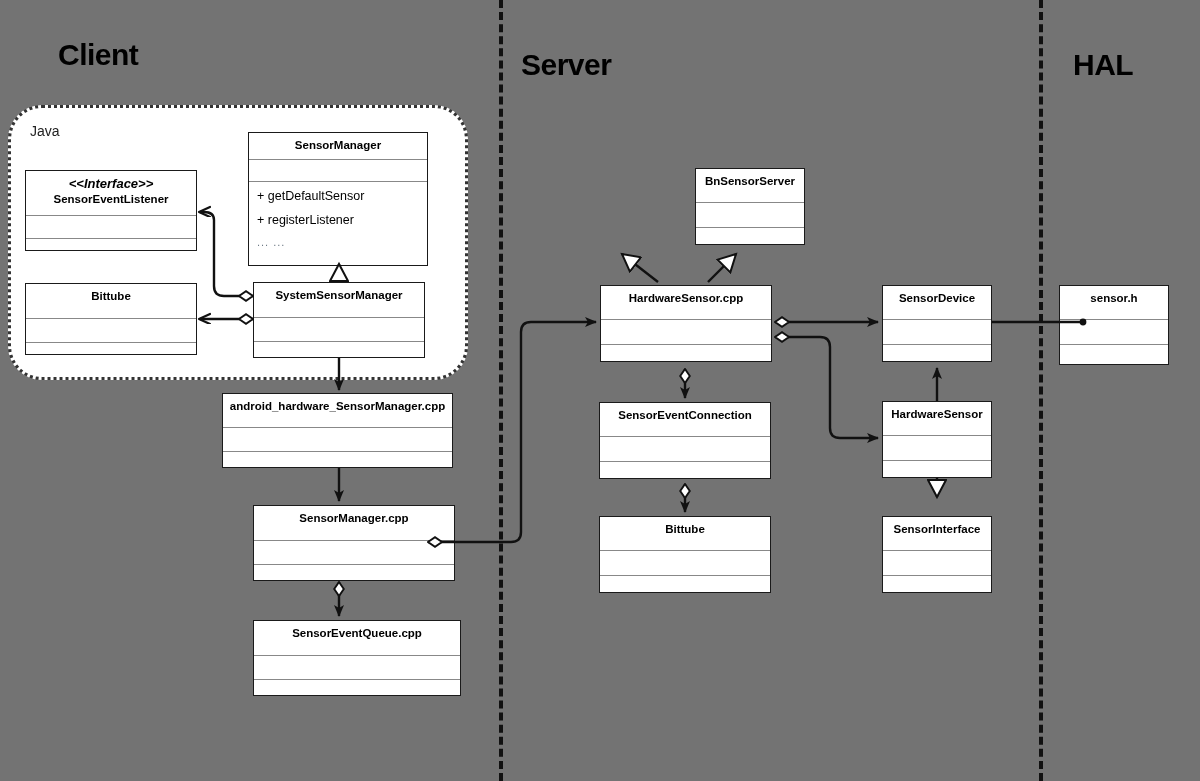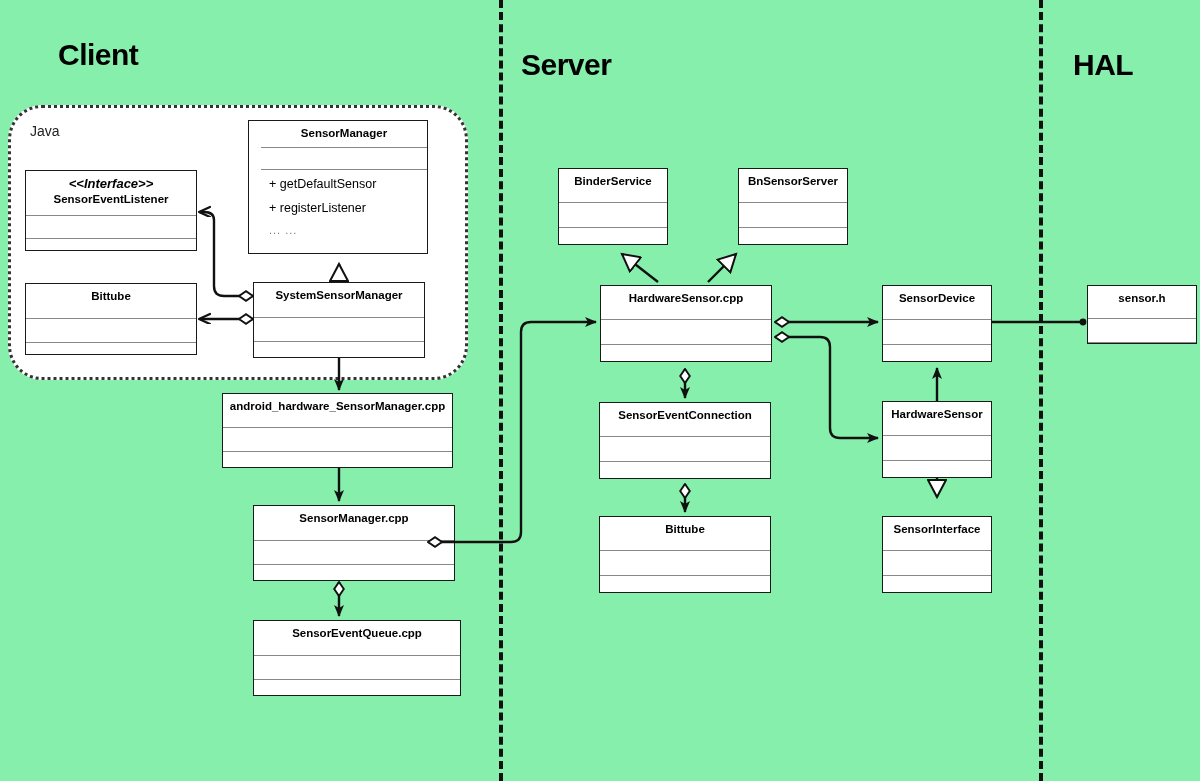--- a/index.html
+++ b/index.html
@@ -96,21 +96,21 @@
     position: absolute;
     left: 0; top: 0;
     width: 1200px; height: 781px;
     pointer-events: none;
     overflow: visible;
   }
 </style>
 </head>
 <body>
 
-<div id="canvas" style="background: #86efac;">
+<div id="canvas" style="background: #737373;">
 
   <div class="divider" style="left:499px;"></div>
   <div class="divider" style="left:1039px;"></div>
 
   <div class="zone-title" style="left:58px; top:38px;">Client</div>
   <div class="zone-title" style="left:521px; top:48px;">Server</div>
   <div class="zone-title" style="left:1073px; top:48px;">HAL</div>
 
   <div class="java-package" style="left:8px; top:105px; width:460px; height:275px;"></div>
   <div class="java-label" style="left:30px; top:123px;">Java</div>
@@ -123,21 +123,21 @@
     <div class="comp" style="height:23px;"></div>
     <div class="comp" style="flex:1;"></div>
   </div>
 
   <div class="uml" style="left:25px; top:283px; width:172px; height:72px;">
     <div class="hdr" style="height:24px;">Bittube</div>
     <div class="comp" style="height:24px;"></div>
     <div class="comp" style="flex:1;"></div>
   </div>
 
-  <div class="uml" style="left:248px; top:120px; width:180px; height:134px;padding-left:12px;">
+  <div class="uml" style="left:248px; top:132px; width:180px; height:134px;">
     <div class="hdr" style="height:23px;">SensorManager</div>
     <div class="comp" style="height:32px;"></div>
     <div class="comp members" style="flex:1;">
       <span class="m">+ getDefaultSensor</span>
       <span class="m">+ registerListener</span>
       <span class="m faint">... ...</span>
     </div>
   </div>
 
   <div class="uml" style="left:253px; top:282px; width:172px; height:76px;">
@@ -157,27 +157,22 @@
     <div class="comp" style="height:24px;"></div>
     <div class="comp" style="flex:1;"></div>
   </div>
 
   <div class="uml" style="left:253px; top:620px; width:208px; height:76px;">
     <div class="hdr" style="height:24px;">SensorEventQueue.cpp</div>
     <div class="comp" style="height:24px;"></div>
     <div class="comp" style="flex:1;"></div>
   </div>
 
-  <div class="uml" style="left:558px; top:168px; width:110px; height:77px;">
-    <div class="hdr" style="height:23px;">BinderService</div>
-    <div class="comp" style="height:25px;"></div>
-    <div class="comp" style="flex:1;"></div>
-  </div>
-
-  <div class="uml" style="left:695px; top:168px; width:110px; height:77px;margin-left:43px;">
+
+  <div class="uml" style="left:695px; top:168px; width:110px; height:77px;">
     <div class="hdr" style="height:23px;">BnSensorServer</div>
     <div class="comp" style="height:25px;"></div>
     <div class="comp" style="flex:1;"></div>
   </div>
 
   <div class="uml" style="left:600px; top:285px; width:172px; height:77px;">
     <div class="hdr" style="height:23px;">HardwareSensor.cpp</div>
     <div class="comp" style="height:25px;"></div>
     <div class="comp" style="flex:1;"></div>
   </div>
@@ -205,21 +200,21 @@
     <div class="comp" style="height:25px;"></div>
     <div class="comp" style="flex:1;"></div>
   </div>
 
   <div class="uml" style="left:882px; top:516px; width:110px; height:77px;">
     <div class="hdr" style="height:23px;">SensorInterface</div>
     <div class="comp" style="height:25px;"></div>
     <div class="comp" style="flex:1;"></div>
   </div>
 
-  <div class="uml" style="left:1087px; top:285px; width:110px; height:59px;">
+  <div class="uml" style="left:1059px; top:285px; width:110px; height:80px;">
     <div class="hdr" style="height:23px;">sensor.h</div>
     <div class="comp" style="height:25px;"></div>
     <div class="comp" style="flex:1;"></div>
   </div>
 
   <svg class="overlay" viewBox="0 0 1200 781">
     <defs>
       <marker id="arrowOpen" markerWidth="14" markerHeight="14" refX="11" refY="5" orient="auto" markerUnits="userSpaceOnUse">
         <path d="M1,0 L12,5 L1,10" fill="none" stroke="#111" stroke-width="2.2" stroke-linecap="round" stroke-linejoin="round"></path>
       </marker>

